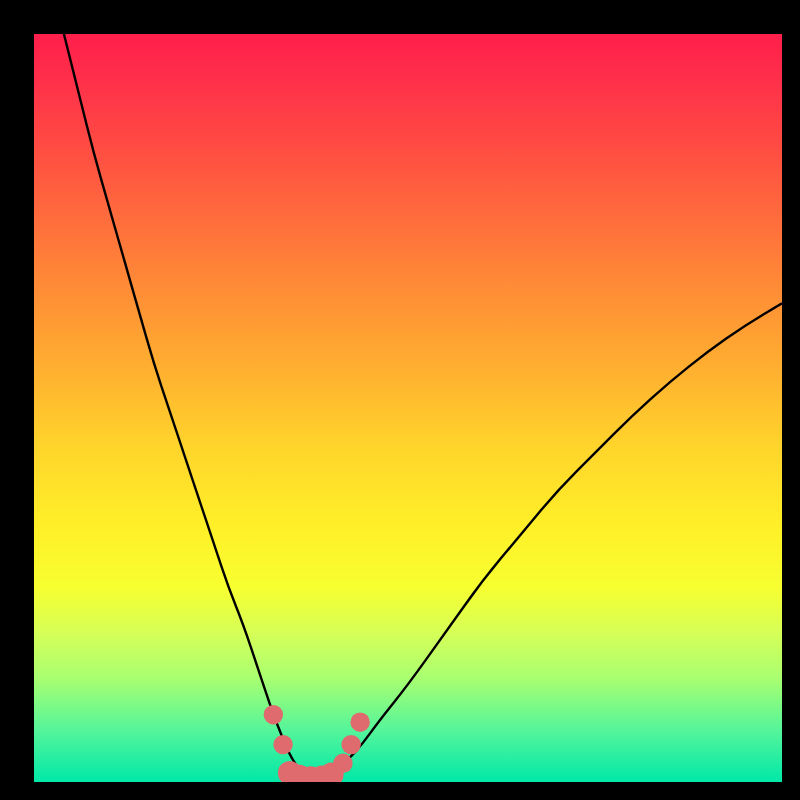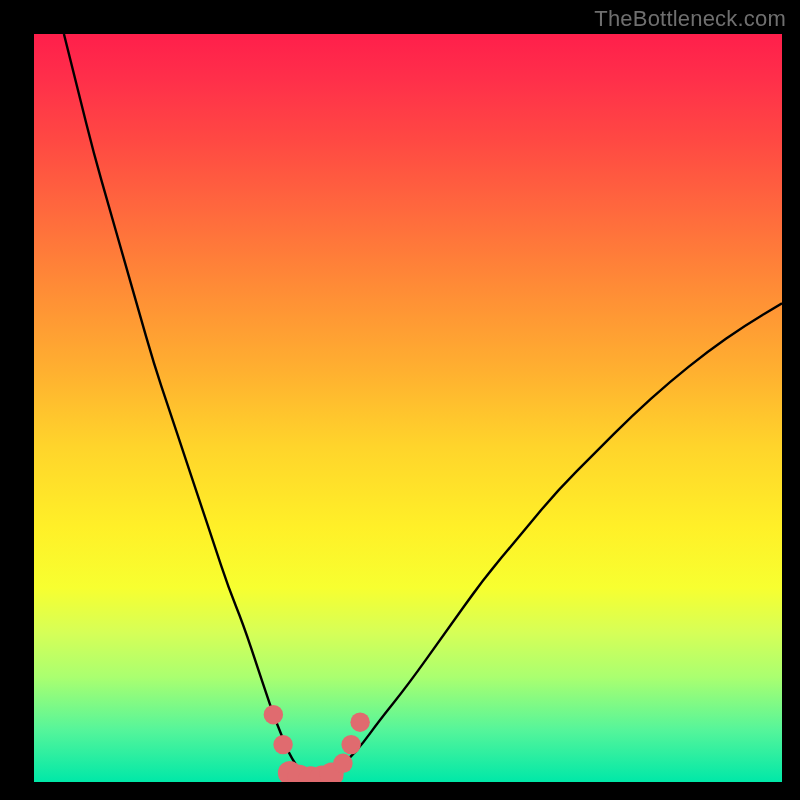--- a/index.html
+++ b/index.html
@@ -55,21 +55,20 @@
     left: 0;
     top: 0;
     width: 748px;
     height: 748px;
   }
 </style>
 </head>
 <body>
 
 <div class="frame">
-  <div class="credit">TheBottleneck.com</div>
   <div class="plot">
     <svg class="curve" viewBox="0 0 748 748" preserveAspectRatio="none">
       <path id="curve-path" fill="none" stroke="#000000" stroke-width="2.4" d="M 29.92 0.00 Q 44.88 59.84 52.36 89.76 Q 59.84 119.68 67.32 145.86 Q 74.80 172.04 82.28 198.22 Q 89.76 224.40 97.24 250.58 Q 104.72 276.76 112.20 302.94 Q 119.68 329.12 127.16 351.56 Q 134.64 374.00 142.12 396.44 Q 149.60 418.88 157.08 441.32 Q 164.56 463.76 172.04 486.20 Q 179.52 508.64 187.00 531.08 Q 194.48 553.52 201.96 572.22 Q 209.44 590.92 216.92 613.36 Q 224.40 635.80 228.14 647.02 Q 231.88 658.24 235.62 669.46 Q 239.36 680.68 243.10 690.03 Q 246.84 699.38 250.58 708.73 Q 254.32 718.08 258.06 724.44 Q 261.80 730.80 265.54 734.91 Q 269.28 739.02 273.02 741.27 Q 276.76 743.51 280.50 744.26 Q 284.24 745.01 287.98 744.26 Q 291.72 743.51 295.46 741.27 Q 299.20 739.02 306.68 732.29 Q 314.16 725.56 321.64 717.33 Q 329.12 709.10 336.60 698.63 Q 344.08 688.16 359.04 669.46 Q 374.00 650.76 392.70 624.58 Q 411.40 598.40 430.10 572.22 Q 448.80 546.04 467.50 523.60 Q 486.20 501.16 504.90 478.72 Q 523.60 456.28 542.30 437.58 Q 561.00 418.88 579.70 400.18 Q 598.40 381.48 617.10 364.65 Q 635.80 347.82 654.50 332.86 Q 673.20 317.90 691.90 304.81 Q 710.60 291.72 729.30 280.50 T 748.00 269.28"></path>
       <g id="markers">
           <circle cx="239.36" cy="680.68" r="9.72" fill="#e06b6f" stroke="#c95a5e" stroke-width="0"></circle>
           <circle cx="249.08" cy="710.60" r="9.72" fill="#e06b6f" stroke="#c95a5e" stroke-width="0"></circle>
           <circle cx="255.82" cy="739.02" r="11.97" fill="#e06b6f" stroke="#c95a5e" stroke-width="0"></circle>
           <circle cx="265.54" cy="742.76" r="11.97" fill="#e06b6f" stroke="#c95a5e" stroke-width="0"></circle>
           <circle cx="276.76" cy="744.26" r="11.97" fill="#e06b6f" stroke="#c95a5e" stroke-width="0"></circle>
           <circle cx="287.98" cy="743.51" r="11.97" fill="#e06b6f" stroke="#c95a5e" stroke-width="0"></circle>

